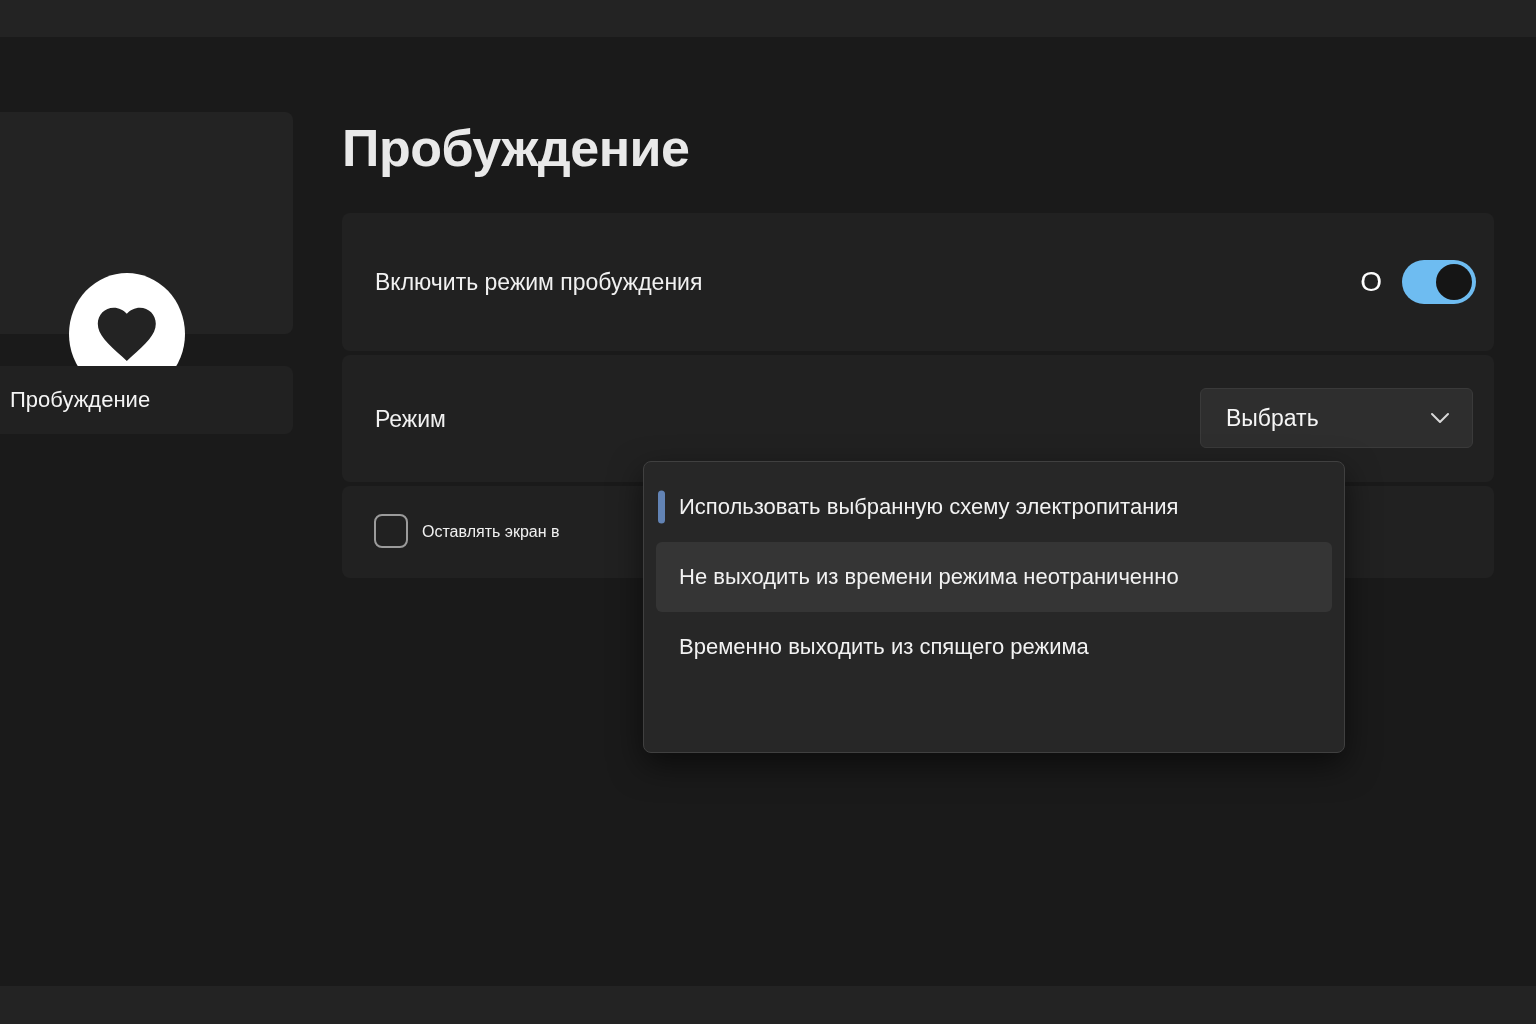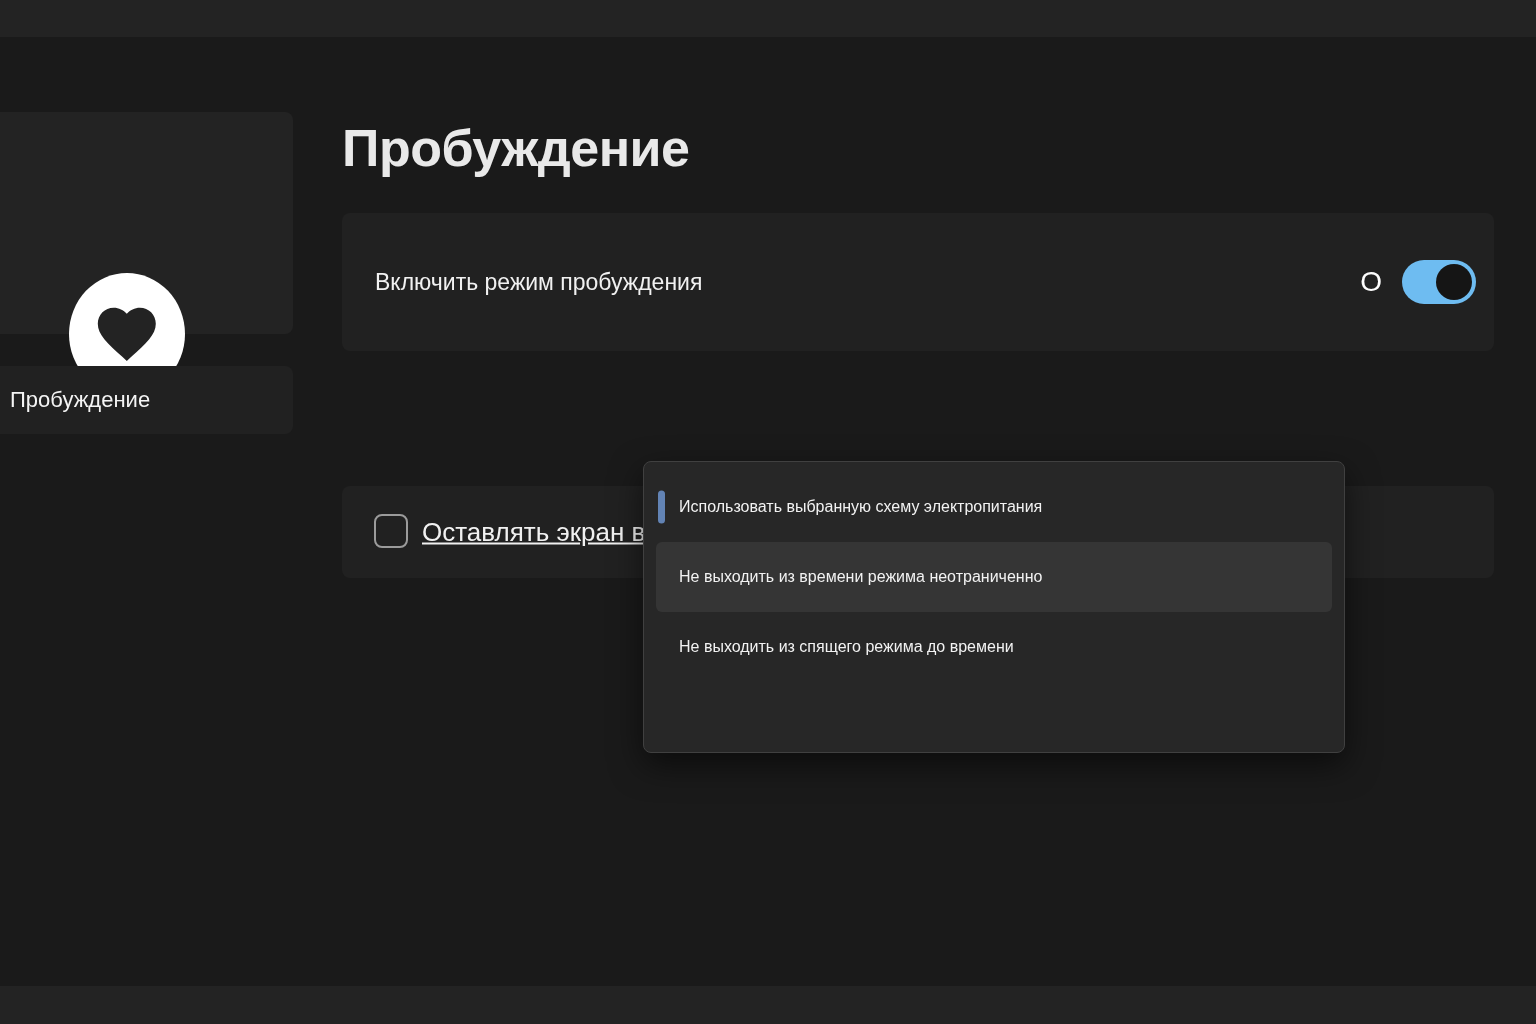--- a/index.html
+++ b/index.html
@@ -61,34 +61,34 @@
     font-size:23px;color:#f5f5f5;cursor:pointer;
   }
   .chevron{width:20px;height:12px;flex:0 0 auto;}
   .checkbox{
     position:absolute;left:32px;top:28px;width:34px;height:34px;
     border:2px solid #9b9b9b;border-radius:8px;background:transparent;
     box-sizing:border-box;cursor:pointer;
   }
   .screen-label{
     position:absolute;left:80px;top:50%;transform:translateY(-50%);
-    font-size:26px;color:#f1f1f1;white-space:nowrap;text-decoration:underline;
+    font-size:16px;color:#f1f1f1;white-space:nowrap;
   }
 
   
   .dropdown{
     position:absolute;left:643px;top:461px;width:702px;height:292px;
     background:#272727;border:1px solid #404040;border-radius:8px;
     box-shadow:0 12px 32px rgba(0,0,0,0.55);
     padding:10px 12px;box-sizing:border-box;z-index:10;
   }
   .menu-item{
     position:relative;height:70px;border-radius:6px;
     display:flex;align-items:center;padding-left:23px;box-sizing:border-box;
-    font-size:16px;color:#f2f2f2;white-space:nowrap;cursor:pointer;
+    font-size:22px;color:#f2f2f2;white-space:nowrap;cursor:pointer;
   }
   .menu-item.highlighted{background:#353535;}
   .selected-indicator{
     position:absolute;left:2px;top:50%;transform:translateY(-50%);
     width:7px;height:33px;border-radius:4px;
     background:var(--selection_indicator,#6283b4);
   }
 </style>
 </head>
 <body>
@@ -110,33 +110,42 @@
   <div class="page-title">Пробуждение</div>
 
   <div class="card card-toggle">
     <div class="card-label">Включить режим пробуждения</div>
     <div class="toggle-state">О</div>
     <div class="toggle-switch">
       <div class="toggle-knob"></div>
     </div>
   </div>
 
+  <div class="card card-mode">
+    <div class="card-label">Режим</div>
+    <div class="select-button">
+      <span>Выбрать</span>
+      <svg class="chevron" viewBox="0 0 20 12" xmlns="http://www.w3.org/2000/svg">
+        <path d="M2 2 L10 10 L18 2" fill="none" stroke="#d8d8d8" stroke-width="2" stroke-linecap="round" stroke-linejoin="round"></path>
+      </svg>
+    </div>
+  </div>
 
   <div class="card card-screen">
     <div class="checkbox"></div>
     <div class="screen-label">Оставлять экран в</div>
   </div>
 
   <div class="dropdown">
     <div class="menu-item">
       <span class="selected-indicator"></span>
       <span>Использовать выбранную схему электропитания</span>
     </div>
     <div class="menu-item highlighted">
       <span>Не выходить из времени режима неотраниченно</span>
     </div>
     <div class="menu-item">
-      <span>Не выходить из спящего режима до времени</span>
+      <span>Временно выходить из спящего режима</span>
     </div>
   </div>
 
   <div class="bottombar"></div>
 </div>
 
 </body></html>

